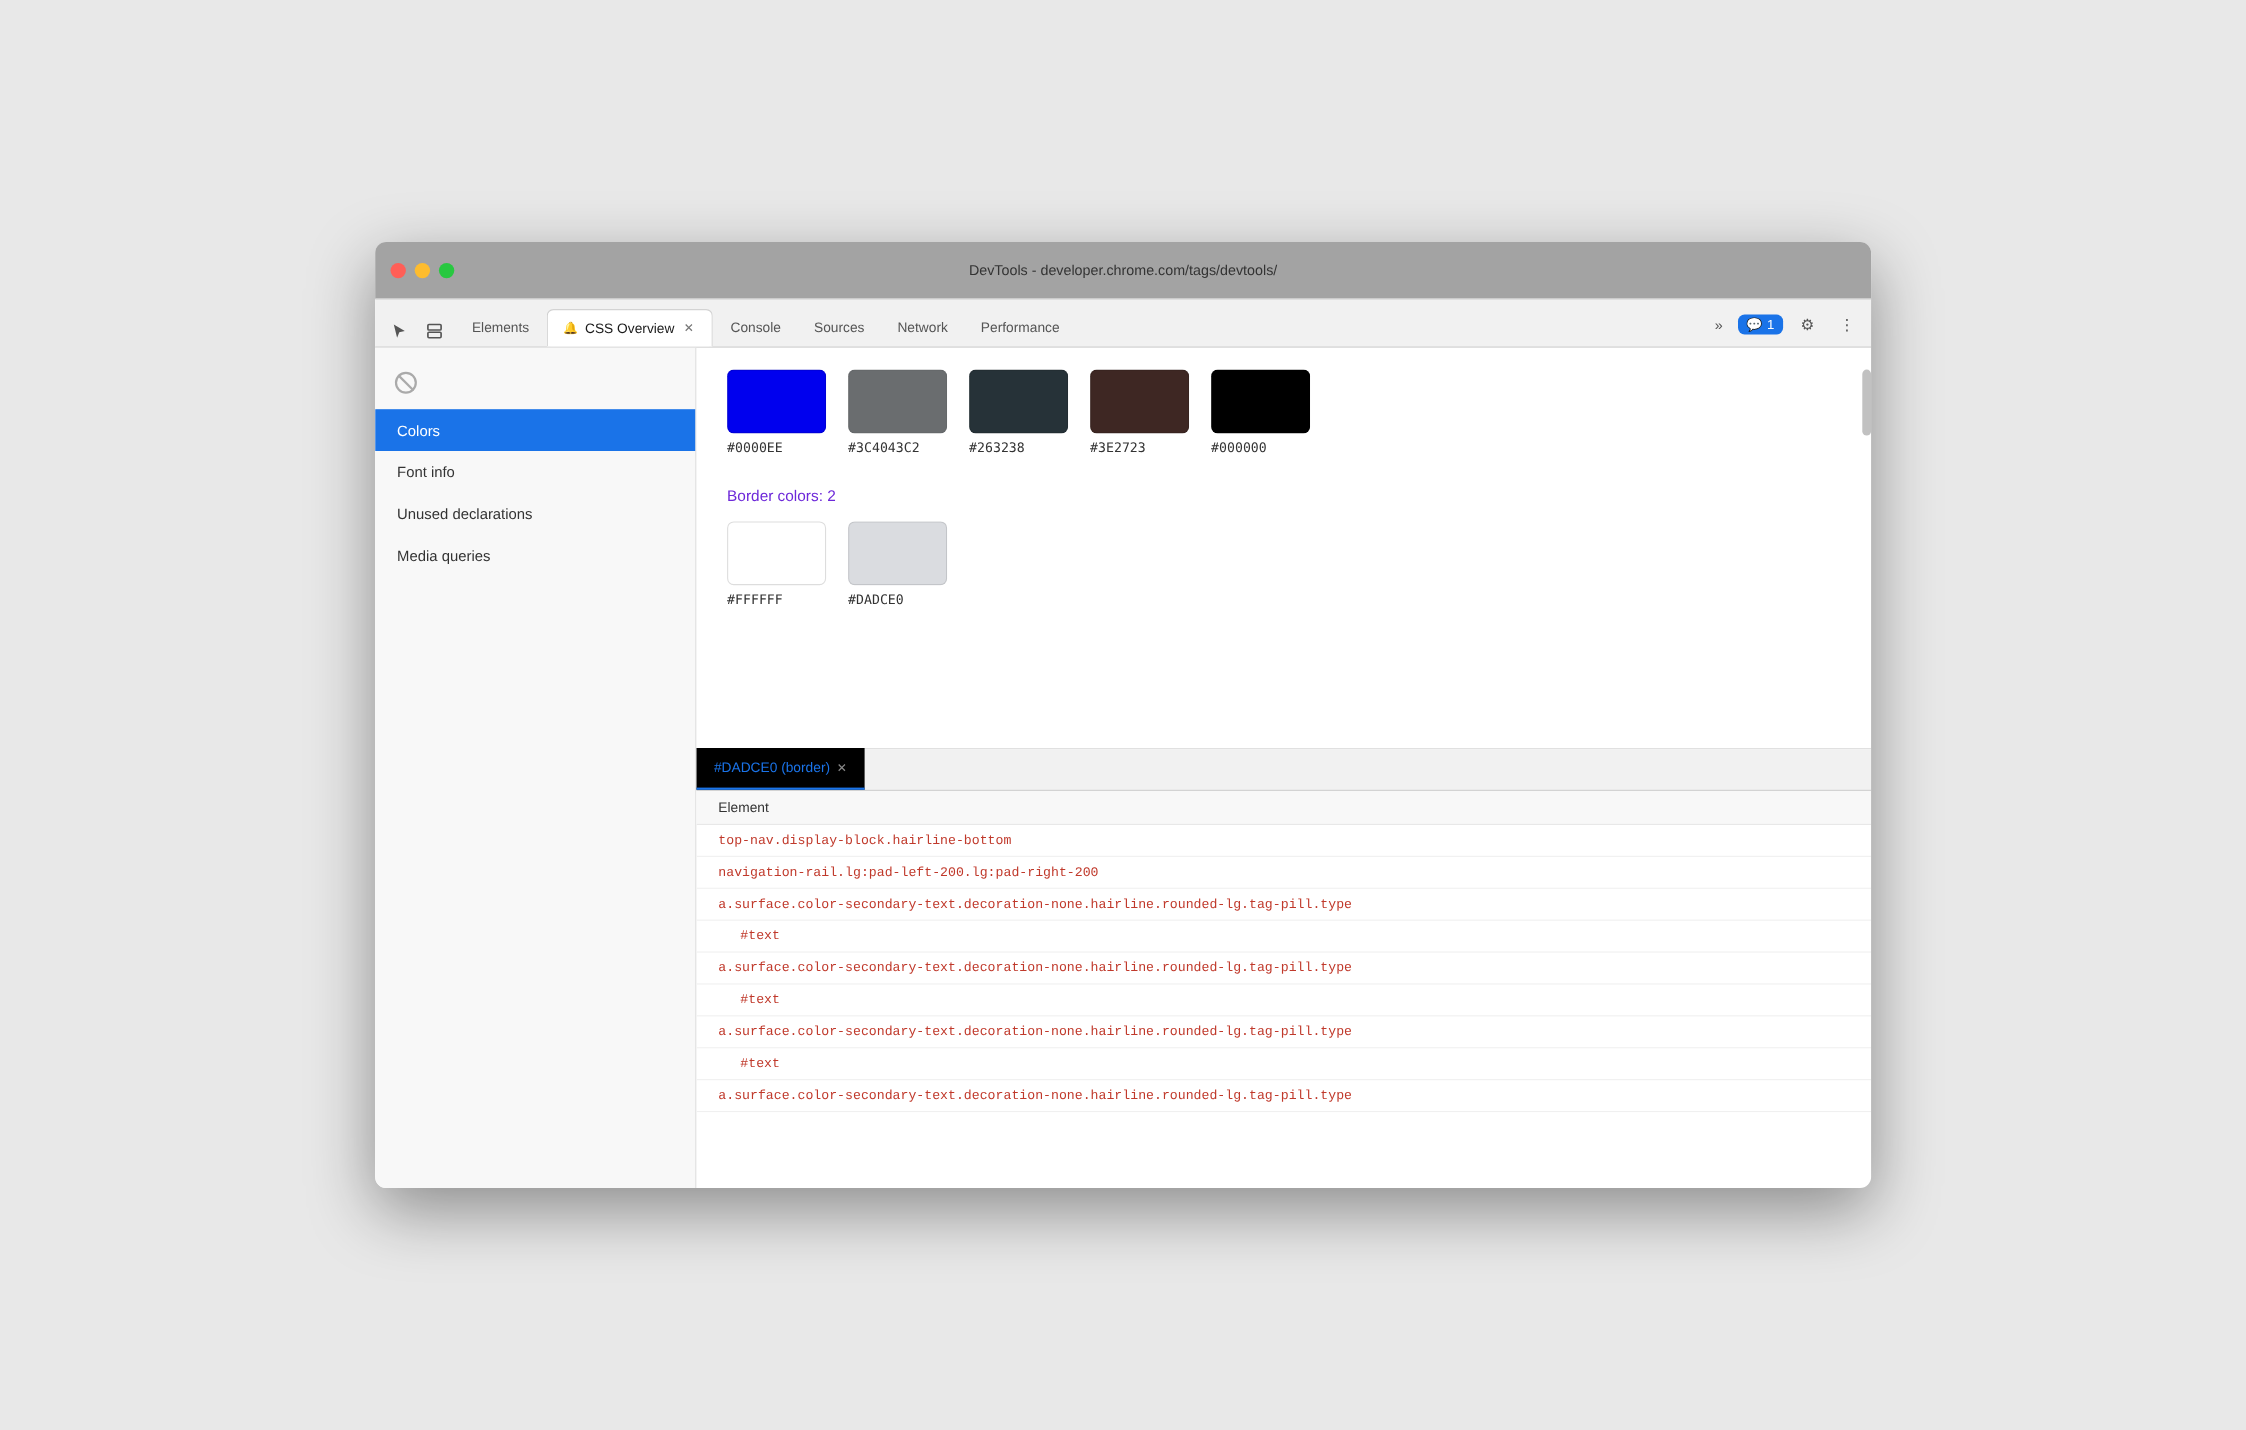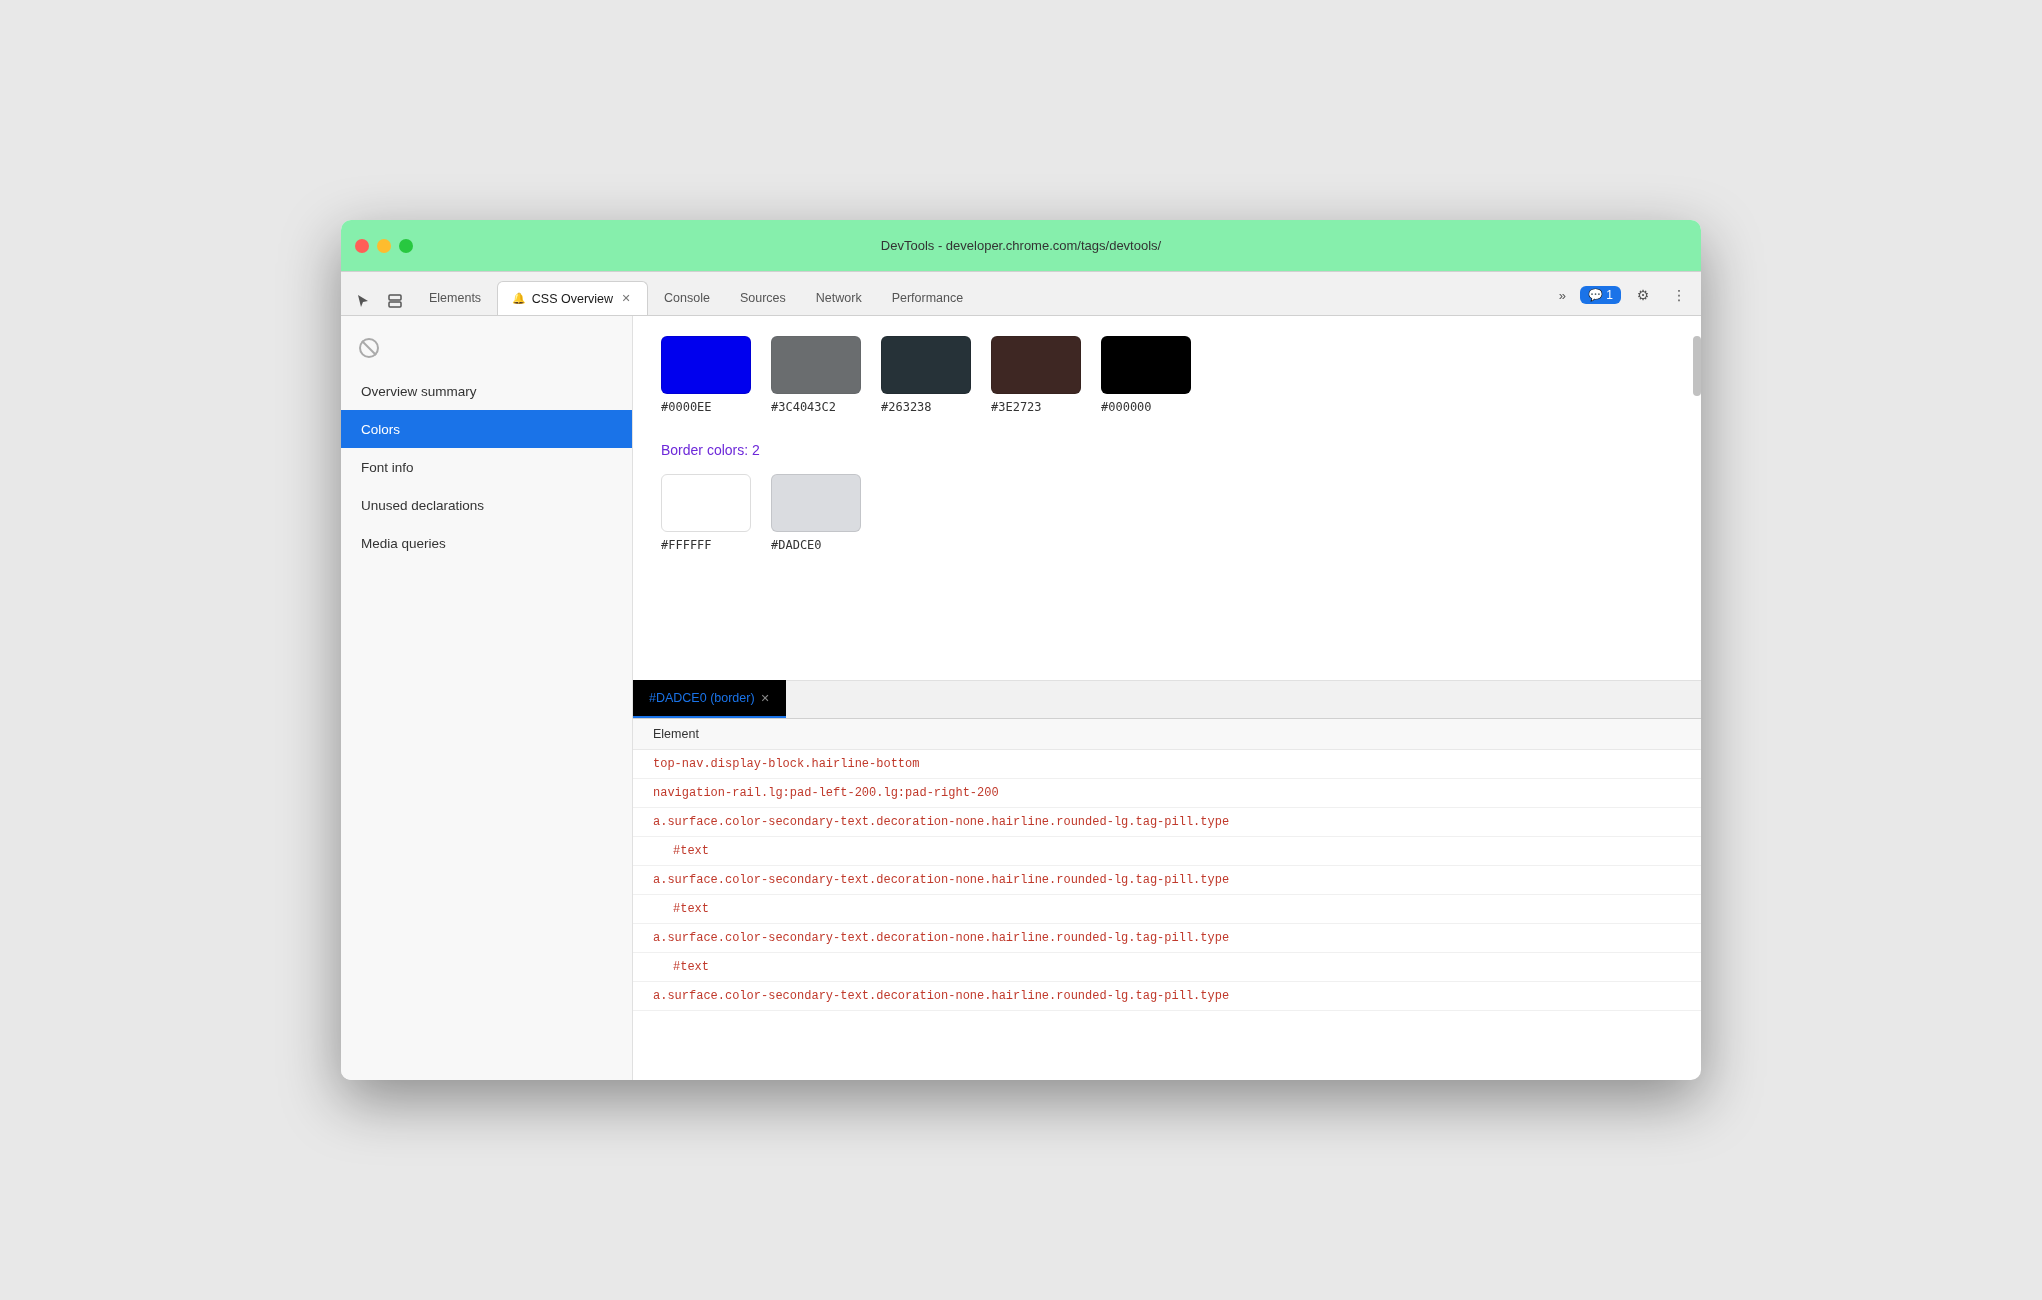--- a/index.html
+++ b/index.html
@@ -16,21 +16,21 @@
       height: 860px;
       background: #ffffff;
       border-radius: 10px;
       box-shadow: 0 20px 60px rgba(0,0,0,0.4);
       overflow: hidden;
       display: flex;
       flex-direction: column;
     }
     
     .title-bar {
-      background: #86efac;
+      background: #a3a3a3;
       height: 52px;
       display: flex;
       align-items: center;
       padding: 0 14px;
       border-bottom: 1px solid #d0d0d0;
       flex-shrink: 0;
       position: relative;
     }
     .traffic-lights {
       display: flex;
@@ -332,23 +332,20 @@
   </div>
 
   <div class="main-content">
 
     <div class="sidebar">
       <div class="sidebar-disabled-icon">
         <svg width="22" height="22" viewBox="0 0 22 22" fill="none" stroke="#aaa" stroke-width="2">
           <circle cx="11" cy="11" r="9"></circle>
           <line x1="4" y1="4" x2="18" y2="18"></line>
         </svg>
-      </div>
-      <div class="sidebar-item">
-        <span>Overview summary</span>
       </div>
       <div class="sidebar-item active">
         <span>Colors</span>
       </div>
       <div class="sidebar-item">
         <span>Font info</span>
       </div>
       <div class="sidebar-item">
         <span>Unused declarations</span>
       </div>

